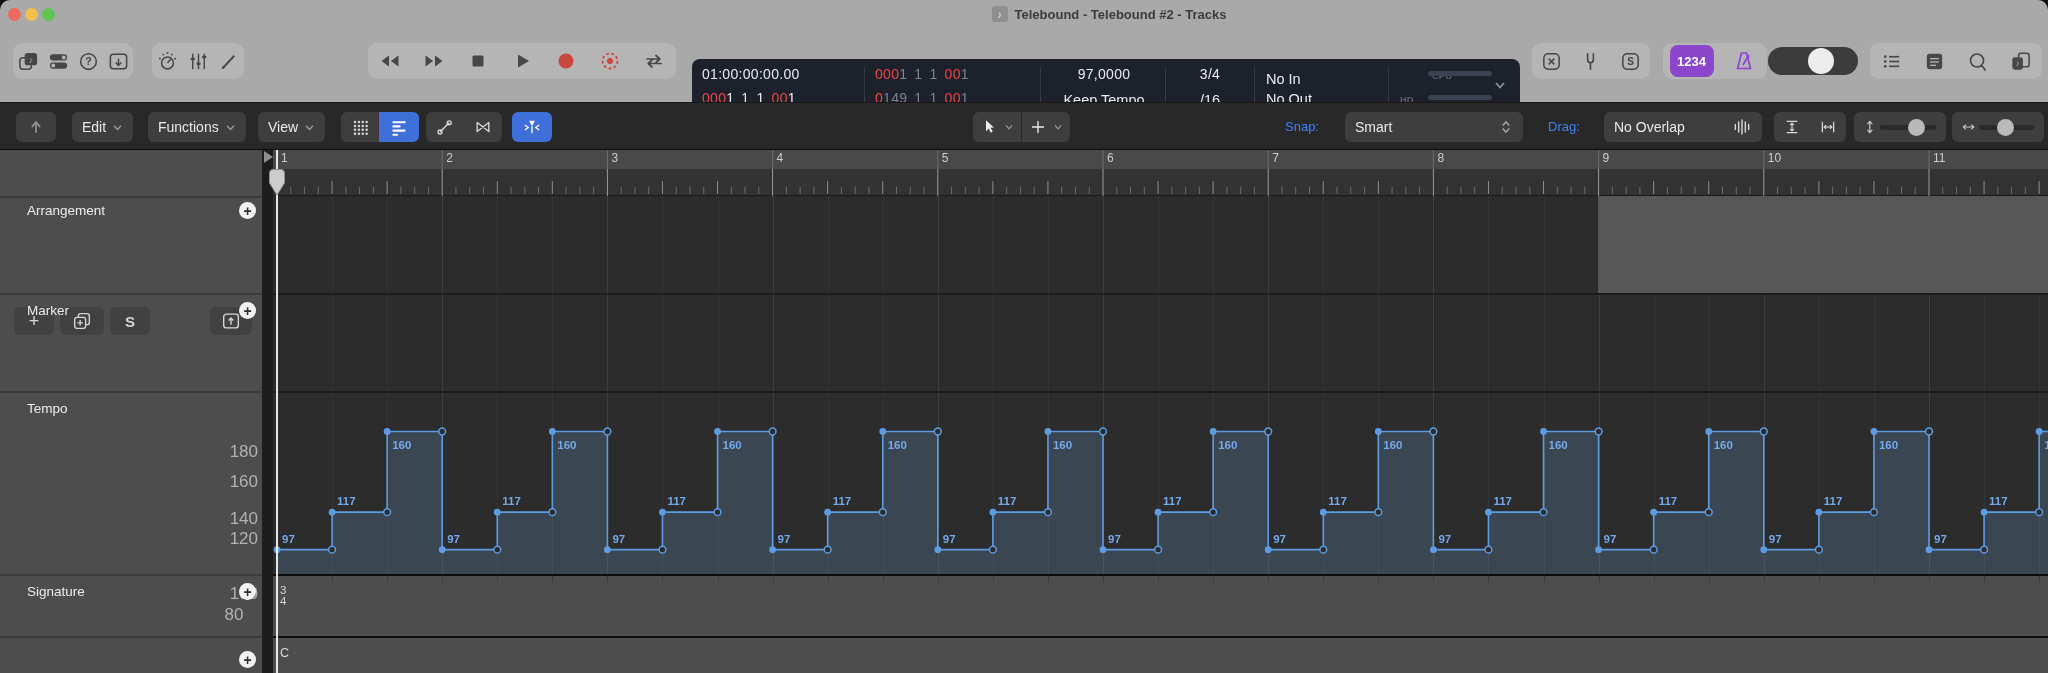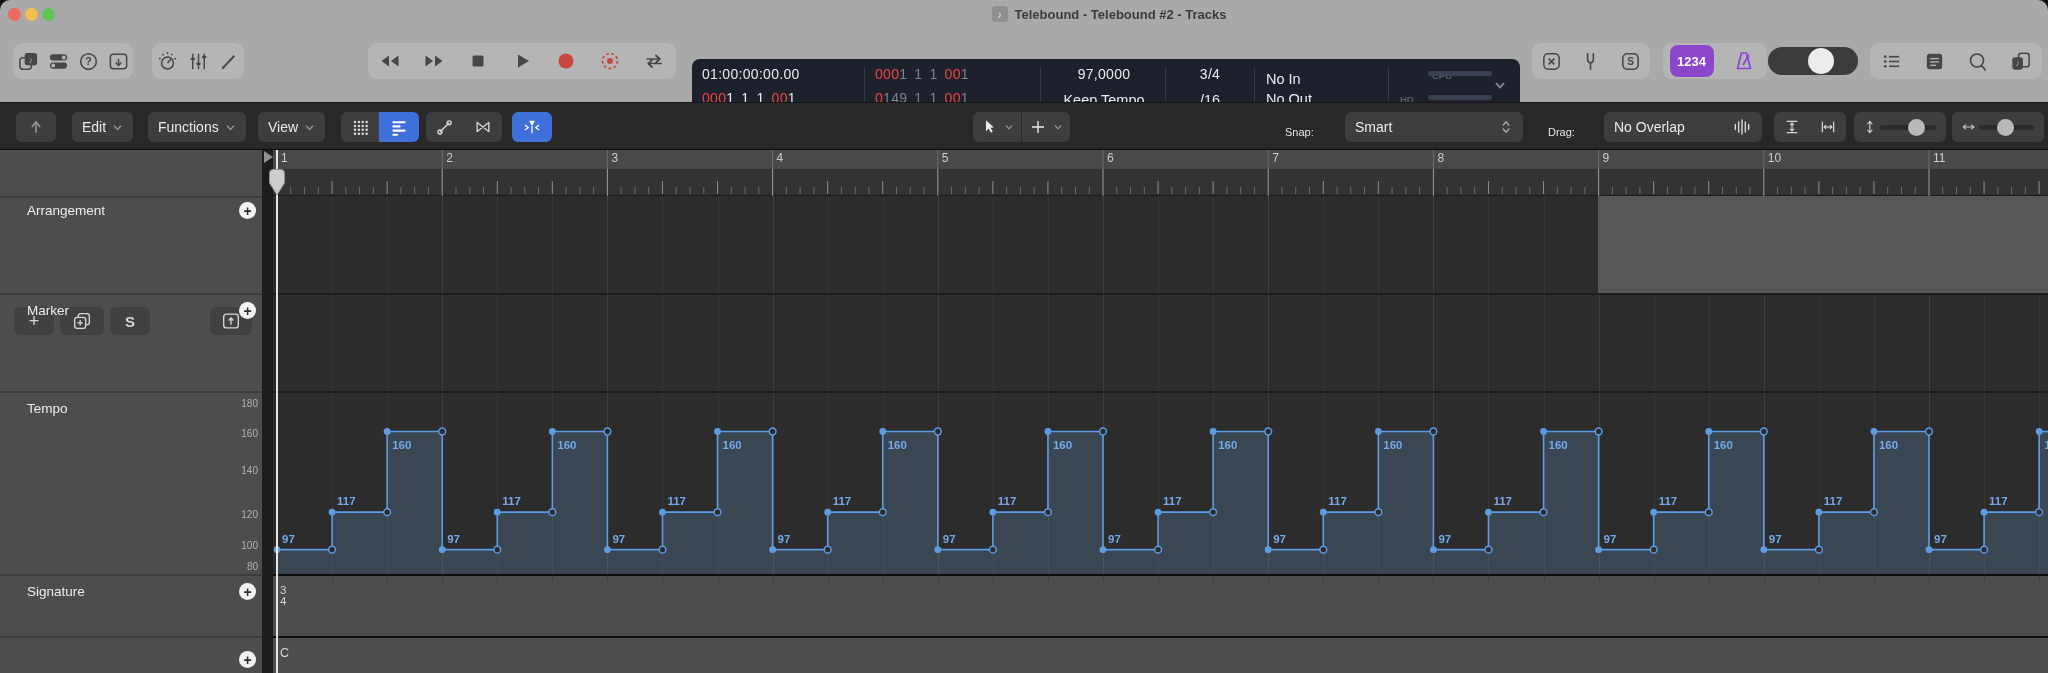--- a/index.html
+++ b/index.html
@@ -26,33 +26,33 @@
   .lgrp{display:inline-block;margin-right:7px;}
   .lcd-div{top:8px;width:1px;height:44px;background:#333a46;}
   .meter-lbl{font-size:9.5px;color:#565d69;font-weight:bold;}
   .meter-bar{width:64px;height:5px;border-radius:2.5px;background:#3a4150;}
 
   
   #tracksbar{left:0;top:102px;width:2048px;height:48px;background:#282828;border-top:1px solid #161616;border-bottom:1px solid #0c0c0c;}
   .dbtn{top:9px;height:30px;background:#3e3e3e;border-radius:6px;color:#e9e9e9;font-size:14px;display:flex;align-items:center;justify-content:center;gap:6px;padding:0 10px;}
   .dbtn.icon{padding:0;}
   .blue{background:#3f6fd8 !important;color:#fff;}
-  .dlabel{top:16px;font-size:11px;color:#e5e5e5;margin-top:7px;}
+  .dlabel{top:16px;font-size:13px;color:#3b82f6;}
   .seg{border-radius:0;}
   .seg.first{border-radius:6px 0 0 6px;}
   .seg.last{border-radius:0 6px 6px 0;}
 
   
   #panel{left:0;top:150px;width:262px;height:523px;background:#4d4d4d;}
   #strip{left:262px;top:150px;width:11px;height:523px;background:#1d1d1d;}
   .pbtn{top:157px;height:28px;background:#414141;border-radius:6px;color:#d6d6d6;display:flex;align-items:center;justify-content:center;font-size:15px;}
   .hrow{left:0;width:262px;border-top:2px solid #3c3c3c;}
   .hlabel{position:absolute;left:27px;font-size:13.5px;color:#ececec;}
   .addbtn{position:absolute;left:239px;width:17px;height:17px;border-radius:50%;background:#f2f2f2;color:#2e2e2e;font-size:14px;font-weight:bold;display:flex;align-items:center;justify-content:center;line-height:0;}
-  .axis{position:absolute;left:210px;width:48px;text-align:right;font-size:10px;color:#b2b2b2;}
+  .axis{position:absolute;left:210px;width:48px;text-align:right;font-size:17px;color:#b2b2b2;margin-top:44px;}
 
   #rulernum{left:273px;top:150px;width:1775px;height:19px;background:#494949;}
   #rulerticks{left:273px;top:169px;width:1775px;height:27px;background:#333;border-bottom:1px solid #191919;}
   .rl{position:absolute;top:151px;font-size:12px;color:#cdcdcd;}
 
   .crow{left:273px;width:1775px;background:#2c2c2c;overflow:hidden;}
   .gridded{background-image:
      repeating-linear-gradient(90deg,#3f3f3f 0 1px,transparent 1px 165.2px),
      repeating-linear-gradient(90deg,#363636 0 1px,transparent 1px 55.067px);
      background-position-x:4px,4px;}
@@ -459,23 +459,23 @@
         </div>
         <div class="abs hrow" style="top: 97px; height: 98px;">
           <span class="hlabel" style="top: 8px;">Marker</span>
           <div class="addbtn" style="top: 7px;">+</div>
         </div>
         <div class="abs hrow" style="top: 195px; height: 183px;">
           <span class="hlabel" style="top: 8px;">Tempo</span>
           <div class="axis" style="top: 5px;">180</div>
           <div class="axis" style="top: 34.5px;">160</div>
           <div class="axis" style="top: 72px;">140</div>
-          <div class="axis" style="top: 116px;">120</div>
+          <div class="axis" style="top: 92px;">120</div>
           <div class="axis" style="top: 147px;">100</div>
-          <div class="axis" style="top: 168px;">80</div>
+          <div class="axis" style="top: 168px; text-align: center;">80</div>
         </div>
         <div class="abs hrow" style="top: 378px; height: 46px;">
           <span class="hlabel" style="top: 8px;">Signature</span>
           <div class="addbtn" style="top: 7px;">+</div>
         </div>
         <div class="abs hrow" style="top: 440px; height: 37px;">
           <div class="addbtn" style="top: 13px;">+</div>
         </div>
       </div>
   </div>

